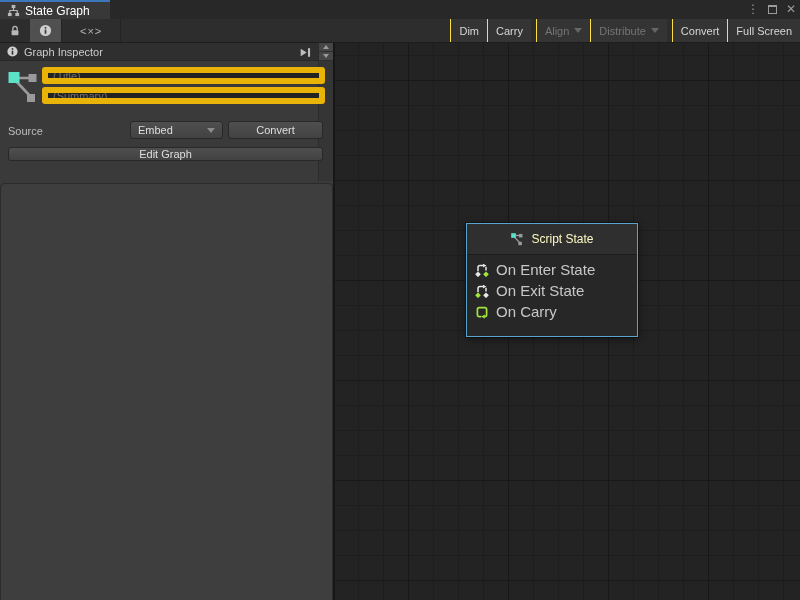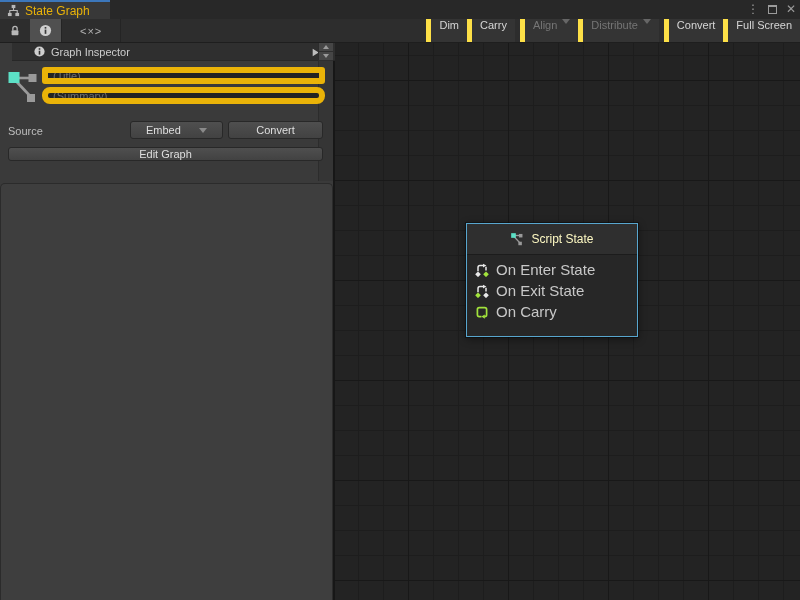--- a/index.html
+++ b/index.html
@@ -4,65 +4,65 @@
 <style>
   * { margin:0; padding:0; box-sizing:border-box; }
   html,body { width:800px; height:600px; overflow:hidden; background:#282828;
     font-family:"Liberation Sans", sans-serif; -webkit-font-smoothing:antialiased; }
   #app { position:relative; width:800px; height:600px; background:#282828; font-size:11px; color:#c8c8c8; }
 
   
   #tabbar { position:absolute; left:0; top:0; width:800px; height:19px; background:#282828; }
   .tab { position:absolute; left:0; top:0; width:110px; height:19px; background:#383838;
     border-top:2px solid #3c77bb; display:flex; align-items:center; gap:5px; padding-left:7px; }
-  .tab-label { font-size:12px; color:#eab308; white-space:nowrap; }
+  .tab-label { font-size:12px; color:#ffffff; white-space:nowrap; }
   .winctl { position:absolute; right:4px; top:0; height:19px; display:flex; align-items:center; gap:9px; color:#9b9b9b; }
   .winctl .glyph { font-size:12px; line-height:19px; cursor:default; }
   .maxbox { width:9px; height:9px; border:1px solid #9b9b9b; border-top-width:2px; display:inline-block; }
 
   
   #toolbar { position:absolute; left:0; top:19px; width:800px; height:24px; background:#2d2d2d;
     border-bottom:1px solid #1e1e1e; display:flex; align-items:stretch; }
   .tbtn { display:flex; align-items:center; justify-content:center; padding:0 9px; color:#c8c8c8; cursor:default; }
   .tbtn.active { background:#505050; }
   .tb-sep { width:1px; background:#242424; }
   .tb-label { display:flex; align-items:center; gap:5px; padding:0 8px; color:#c2c2c2; white-space:nowrap; }
   #zoom-group { display:flex; align-items:center; gap:8px; padding-left:24px; }
   #zoom-track { position:relative; width:94px; height:2px; background:#5a5a5a; border-radius:1px; }
   #zoom-handle { position:absolute; right:-4px; top:-4px; width:10px; height:10px; border-radius:50%; background:#9e9e9e; }
   #tb-right { margin-left:auto; display:flex; align-items:stretch; }
-  .seg { display:flex; gap:5px; padding:0 8px; background:#343434;
-    border-left:5px solid #fde047; color:#d6d6d6; white-space:nowrap; cursor:default; }
+  .seg { display:flex; align-items:center; gap:5px; padding:0 8px; background:#343434;
+    border-left:1px solid #fde047; color:#d6d6d6; white-space:nowrap; cursor:default; }
   .seg.disabled { color:#757575; }
   .caret { width:0; height:0; border-left:4px solid transparent; border-right:4px solid transparent; border-top:5px solid #8a8a8a; }
   .seg.disabled .caret { border-top-color:#666; }
   .grp-gap { width:5px; background:#2d2d2d; }
 
   
   #inspector { position:absolute; left:0; top:43px; width:335px; height:557px; background:#3a3a3a;
     border-right:2px solid #171717; }
-  #insp-header { position:absolute; left:12px; top:0; width:100%; height:18px; background:#2f2f2f;
-    border-bottom:1px solid #272727; display:flex; align-items:center; gap:6px; padding-left:22px; }
+  #insp-header { position:absolute; left:0; top:0; width:100%; height:18px; background:#2f2f2f;
+    border-bottom:1px solid #272727; display:flex; align-items:center; gap:6px; padding-left:7px; }
   #insp-title { color:#cdcdcd; }
   #dock-btn { position:absolute; right:20px; top:2px; width:16px; height:14px; display:flex; align-items:center; justify-content:center; }
   #gutter { position:absolute; right:0; top:0; width:15px; height:138px; background:#353535; border-left:1px solid #2c2c2c; }
   .spin { width:14px; height:9px; background:#464646; border-bottom:1px solid #2e2e2e; display:flex; align-items:center; justify-content:center; }
   .tri-up { width:0; height:0; border-left:3px solid transparent; border-right:3px solid transparent; border-bottom:4px solid #9a9a9a; }
   .tri-dn { width:0; height:0; border-left:3px solid transparent; border-right:3px solid transparent; border-top:4px solid #9a9a9a; }
 
   .insp-input { position:absolute; left:42px; width:283px; height:17px; background:#232323;
     border:6px solid #eab308; border-radius:3px; color:#cfcfcf; font-size:11px; padding:0 5px;
     font-family:"Liberation Sans", sans-serif; }
   .insp-input::placeholder { color:#6f6f6f; opacity:1; }
   #graph-icon-big { position:absolute; left:8px; top:26px; }
 
   #source-label { position:absolute; left:8px; top:82px; color:#bdbdbd; }
   .ubtn { background:linear-gradient(#4f4f4f,#424242); border:1px solid #282828; border-radius:3px;
     color:#dfdfdf; display:flex; align-items:center; justify-content:center; font-size:11px; cursor:default; }
-  #source-dropdown { position:absolute; left:130px; top:78px; width:93px; height:18px; justify-content:space-between; padding:0 15px; }
+  #source-dropdown { position:absolute; left:130px; top:78px; width:93px; height:18px; justify-content:space-between; padding:0 7px; }
   #convert-btn { position:absolute; left:228px; top:78px; width:95px; height:18px; }
   #edit-graph-btn { position:absolute; left:8px; top:104px; width:315px; height:14px; font-size:11px; }
 
   #lower-panel { position:absolute; left:0; top:140px; width:333px; height:417px; background:#3e3e3e;
     border:1px solid #2b2b2b; border-bottom:none; border-radius:5px 5px 0 0; }
 
   
   #canvas { position:absolute; left:335px; top:43px; width:465px; height:557px; background:#232323;
     background-image:
       linear-gradient(to right, #181818 1px, transparent 1px),
@@ -179,21 +179,21 @@
 
     <svg id="graph-icon-big" width="31" height="36" viewBox="0 0 31 36">
       <line x1="6" y1="9" x2="24" y2="9" stroke="#9a9a9a" stroke-width="2.6"></line>
       <line x1="7" y1="11" x2="23" y2="28" stroke="#9a9a9a" stroke-width="2.6"></line>
       <rect x="20.5" y="5" width="8" height="8" fill="#9a9a9a"></rect>
       <rect x="19" y="25" width="8" height="8" fill="#9a9a9a"></rect>
       <rect x="0.5" y="3" width="11" height="11" fill="#5ce0c6"></rect>
     </svg>
 
     <input class="insp-input" style="top: 24px;" type="text" placeholder="(Title)">
-    <input class="insp-input" style="top: 44px; border-radius: 8px;" type="text" placeholder="(Summary)">
+    <input class="insp-input" style="top: 44px;" type="text" placeholder="(Summary)">
 
     <span id="source-label">Source</span>
     <div class="ubtn" id="source-dropdown">
       <span>Embed</span>
       <span class="caret"></span>
     </div>
     <div class="ubtn" id="convert-btn">
       <span>Convert</span>
     </div>
     <div class="ubtn" id="edit-graph-btn">

